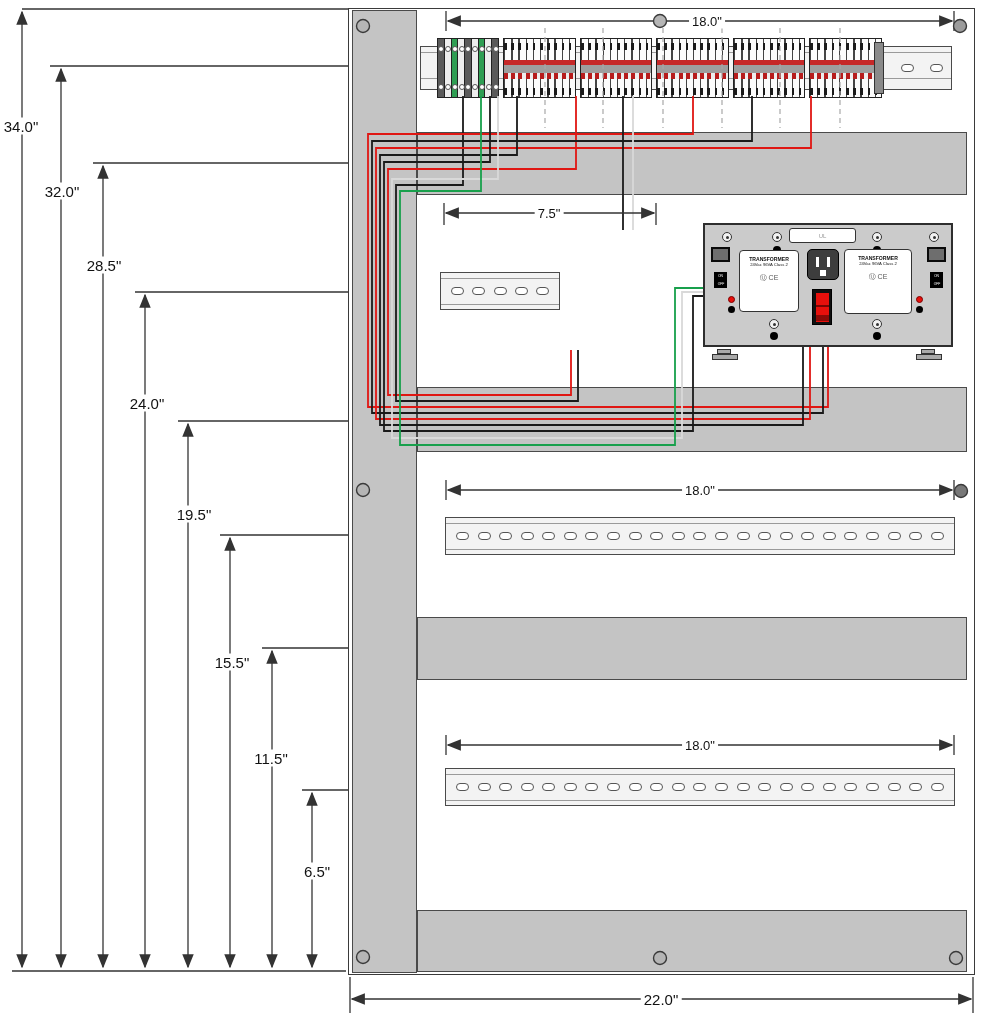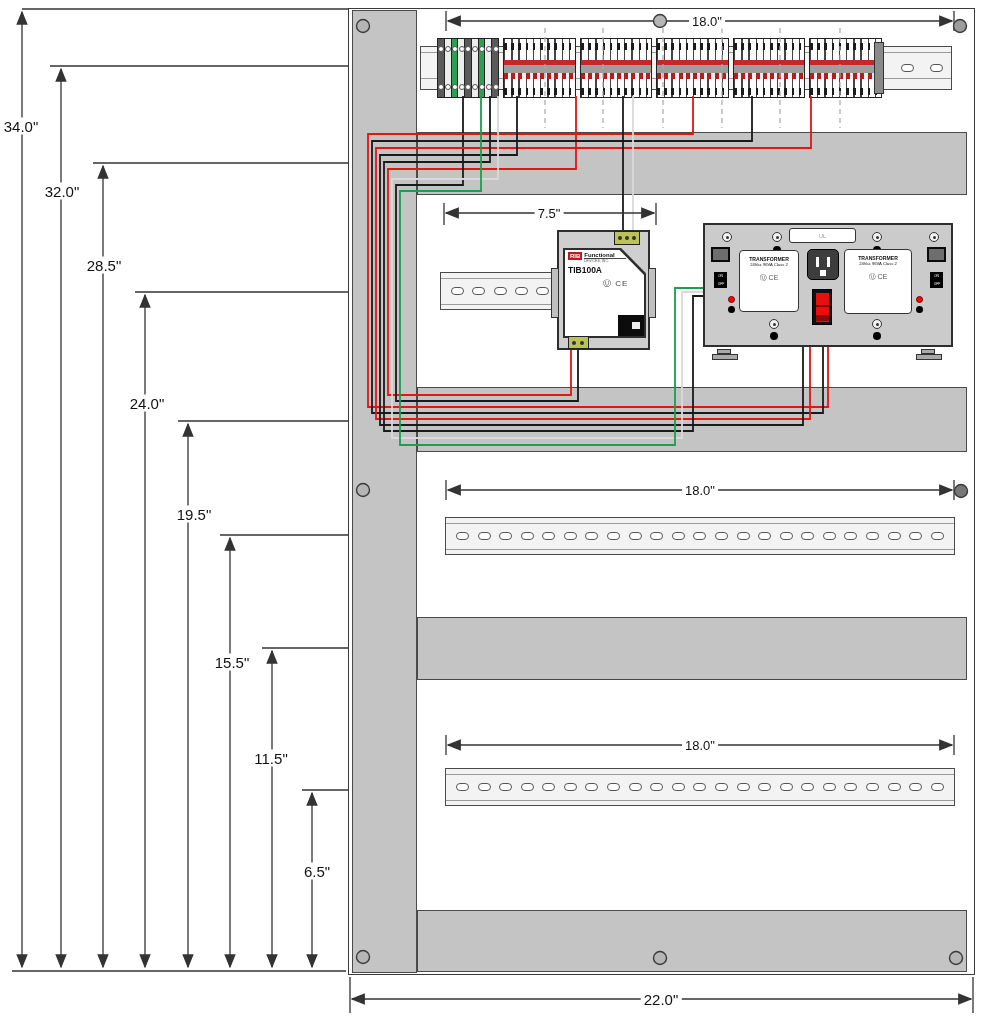--- a/index.html
+++ b/index.html
@@ -206,39 +206,20 @@
       <polyline stroke="#e01713" points="811,96 811,148 376,148 376,419 810,419 810,345"></polyline>
       <polyline stroke="#1a1a1a" points="517,96 517,155 380,155 380,425 803,425 803,345"></polyline>
       <polyline stroke="#1a1a1a" points="490,96 490,162 384,162 384,431 693,431 693,296 705,296"></polyline>
       <polyline stroke="#d9d9d9" points="498,96 498,179 392,179 392,438 682,438 682,292 705,292"></polyline>
       <polyline stroke="#18a04c" points="481,96 481,191 400,191 400,445 675,445 675,288 705,288"></polyline>
       <polyline stroke="#1a1a1a" points="623,96 623,230"></polyline>
       <polyline stroke="#d9d9d9" points="633,96 633,230"></polyline>
     </g>
   </svg>
 
-  <div class="tib">
-    <div class="tib-clip" style="left:-8px"></div>
-    <div class="tib-clip" style="right:-8px"></div>
-    <div class="tib-face">
-      <div class="tib-face-inner"></div>
-    </div>
-    <div class="conn c3" style="left:55px;top:-1px;width:26px;height:14px"></div>
-    <div class="conn c2" style="left:9px;bottom:-1px;width:21px;height:13px"></div>
-    <div class="tib-black"></div>
-    <div class="tib-brand">
-      <span class="rib-box">RIB</span>
-      <span>
-        <div class="brand-name">Functional</div>
-        <div class="brand-sub">DEVICES, INC.</div>
-      </span>
-    </div>
-    <div class="tib-model">TIB100A</div>
-    <div class="tib-marks">Ⓤ CE</div>
-  </div>
 
   <div class="tf">
     <div class="tf-foot" style="left:12px"></div>
     <div class="tf-foot" style="right:16px"></div>
     <div class="tf-toplabel">UL</div>
     <div class="tf-screw" style="left:17px;top:7px"></div>
     <div class="tf-screw" style="left:67px;top:7px"></div>
     <div class="tf-screw" style="left:167px;top:7px"></div>
     <div class="tf-screw" style="left:224px;top:7px"></div>
     <div class="tf-screw" style="left:64px;top:94px"></div>

